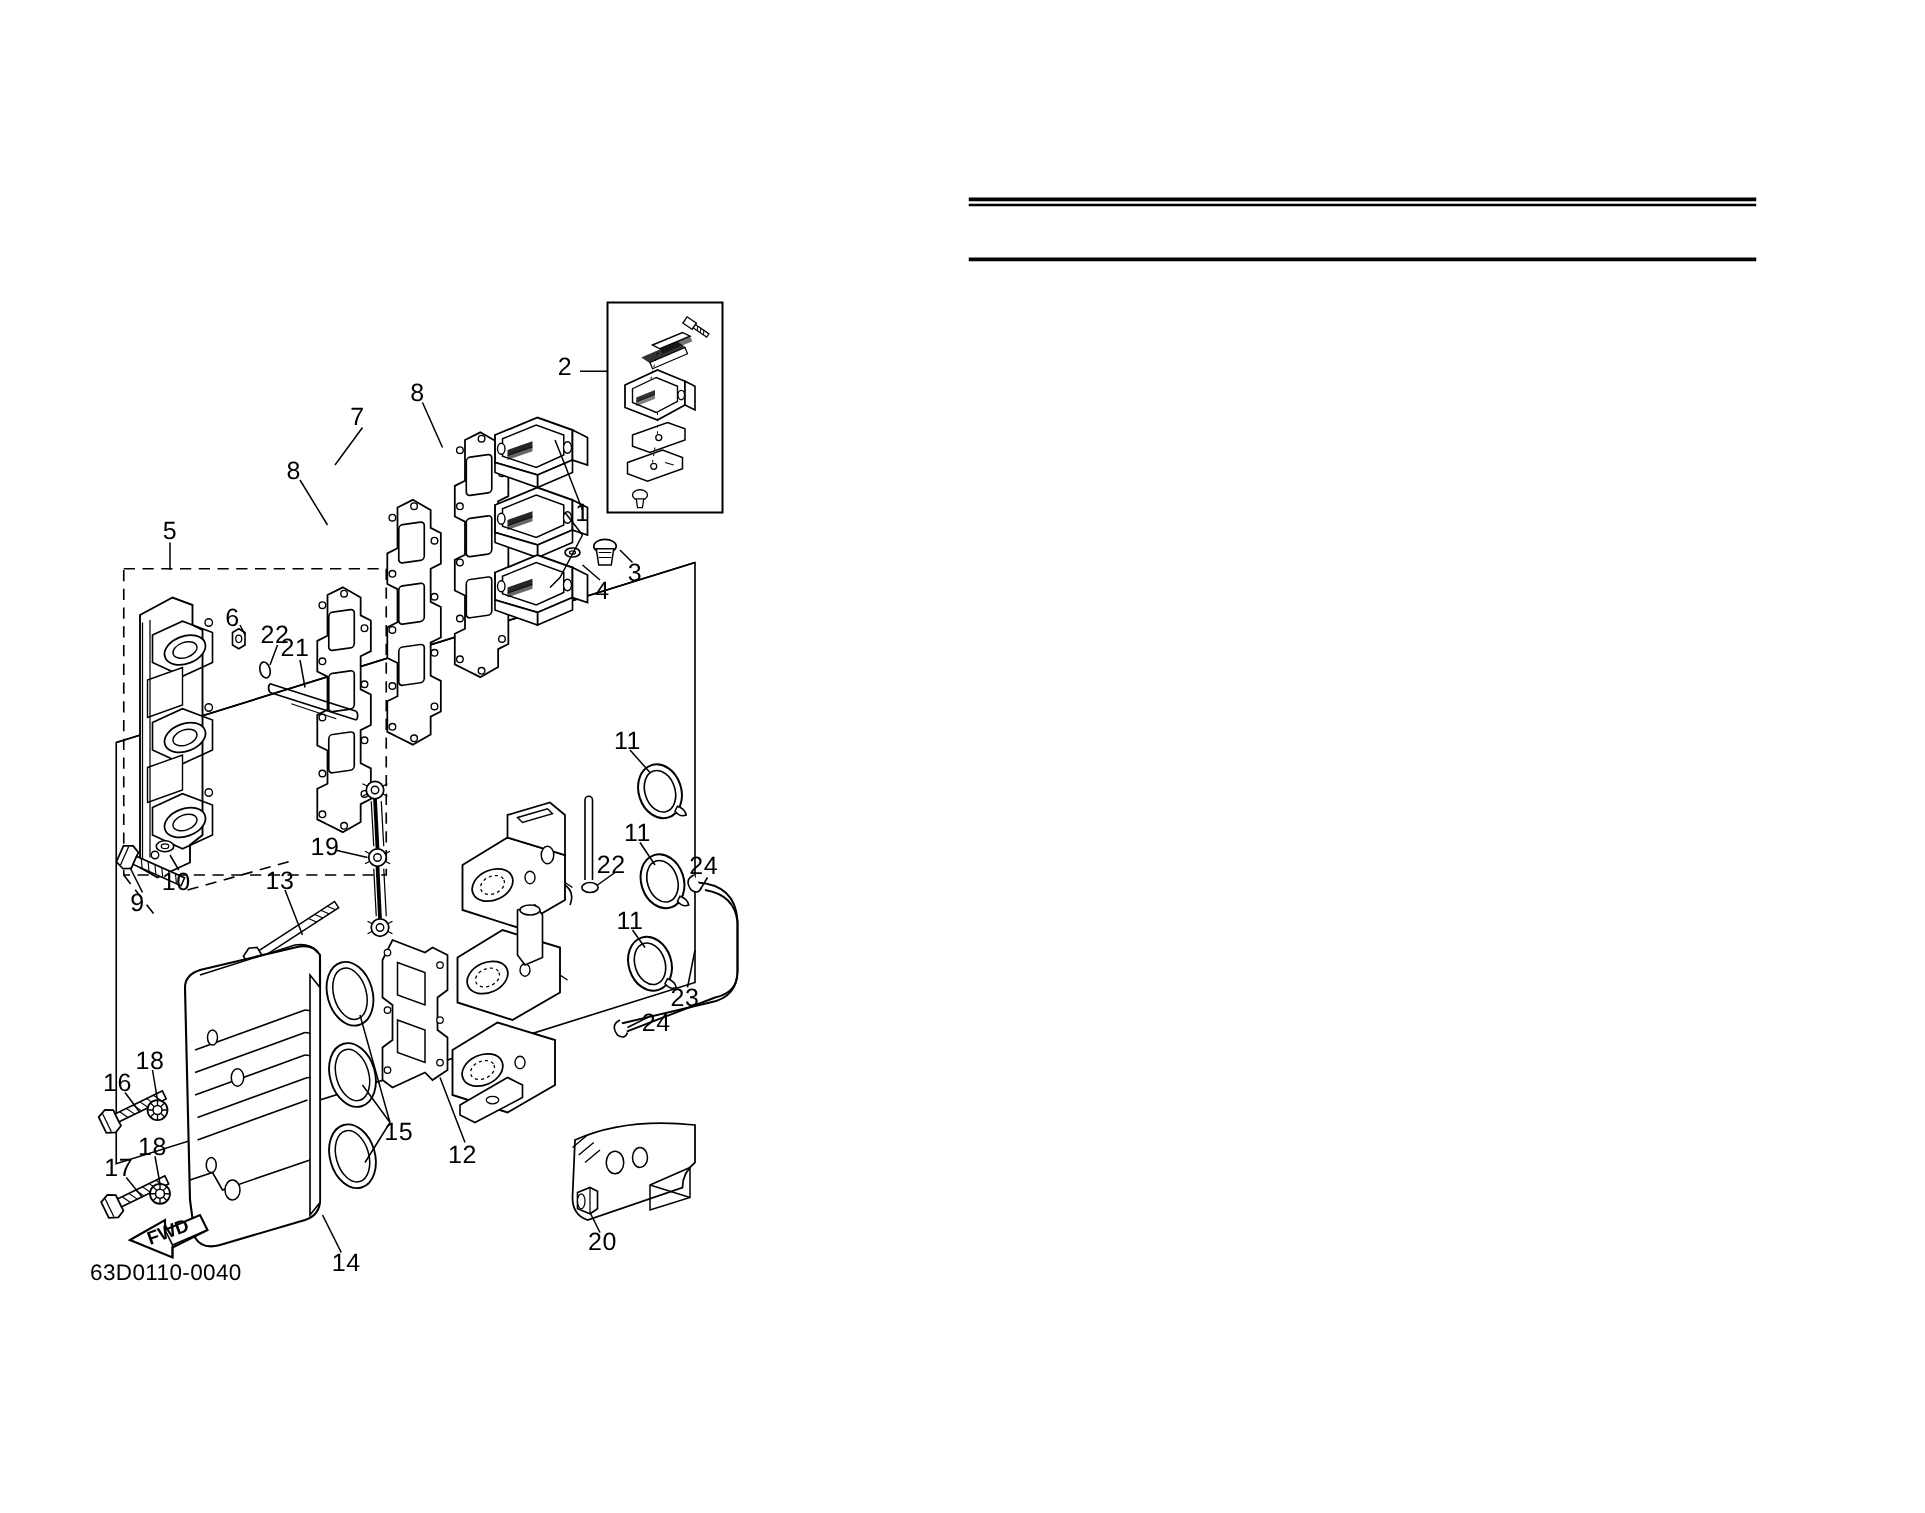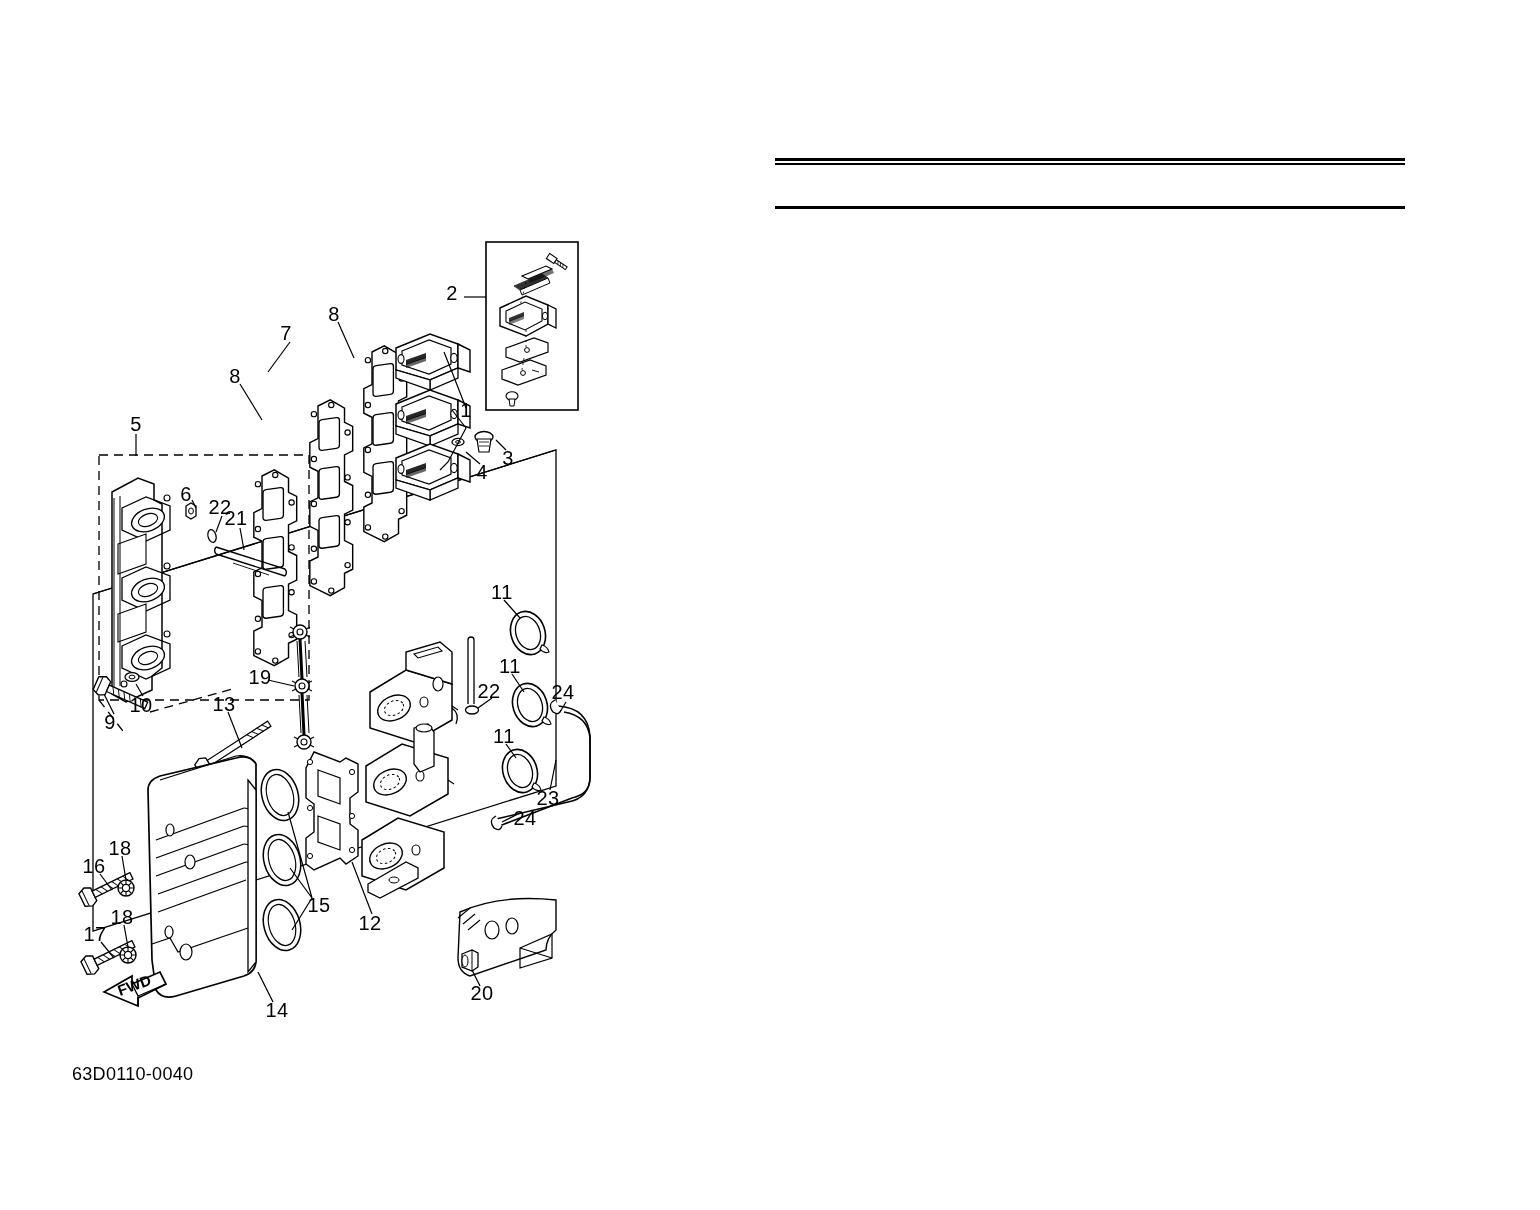--- a/index.html
+++ b/index.html
@@ -41,21 +41,21 @@
   }
   .callout {
     font-family: "Liberation Sans", sans-serif;
     font-size: 20px;
     font-weight: 400;
     fill: #000;
     letter-spacing: 0.5px;
   }
   .partcode {
     position: absolute;
-    left: 72px; top: 1064px;
+    left: 72px; top: 1008px;
     font-family: "Liberation Sans", sans-serif;
     font-size: 18px;
     letter-spacing: 0.3px;
     white-space: nowrap;
   }
   svg { display: block; }
 </style>
 </head>
 <body>
 

